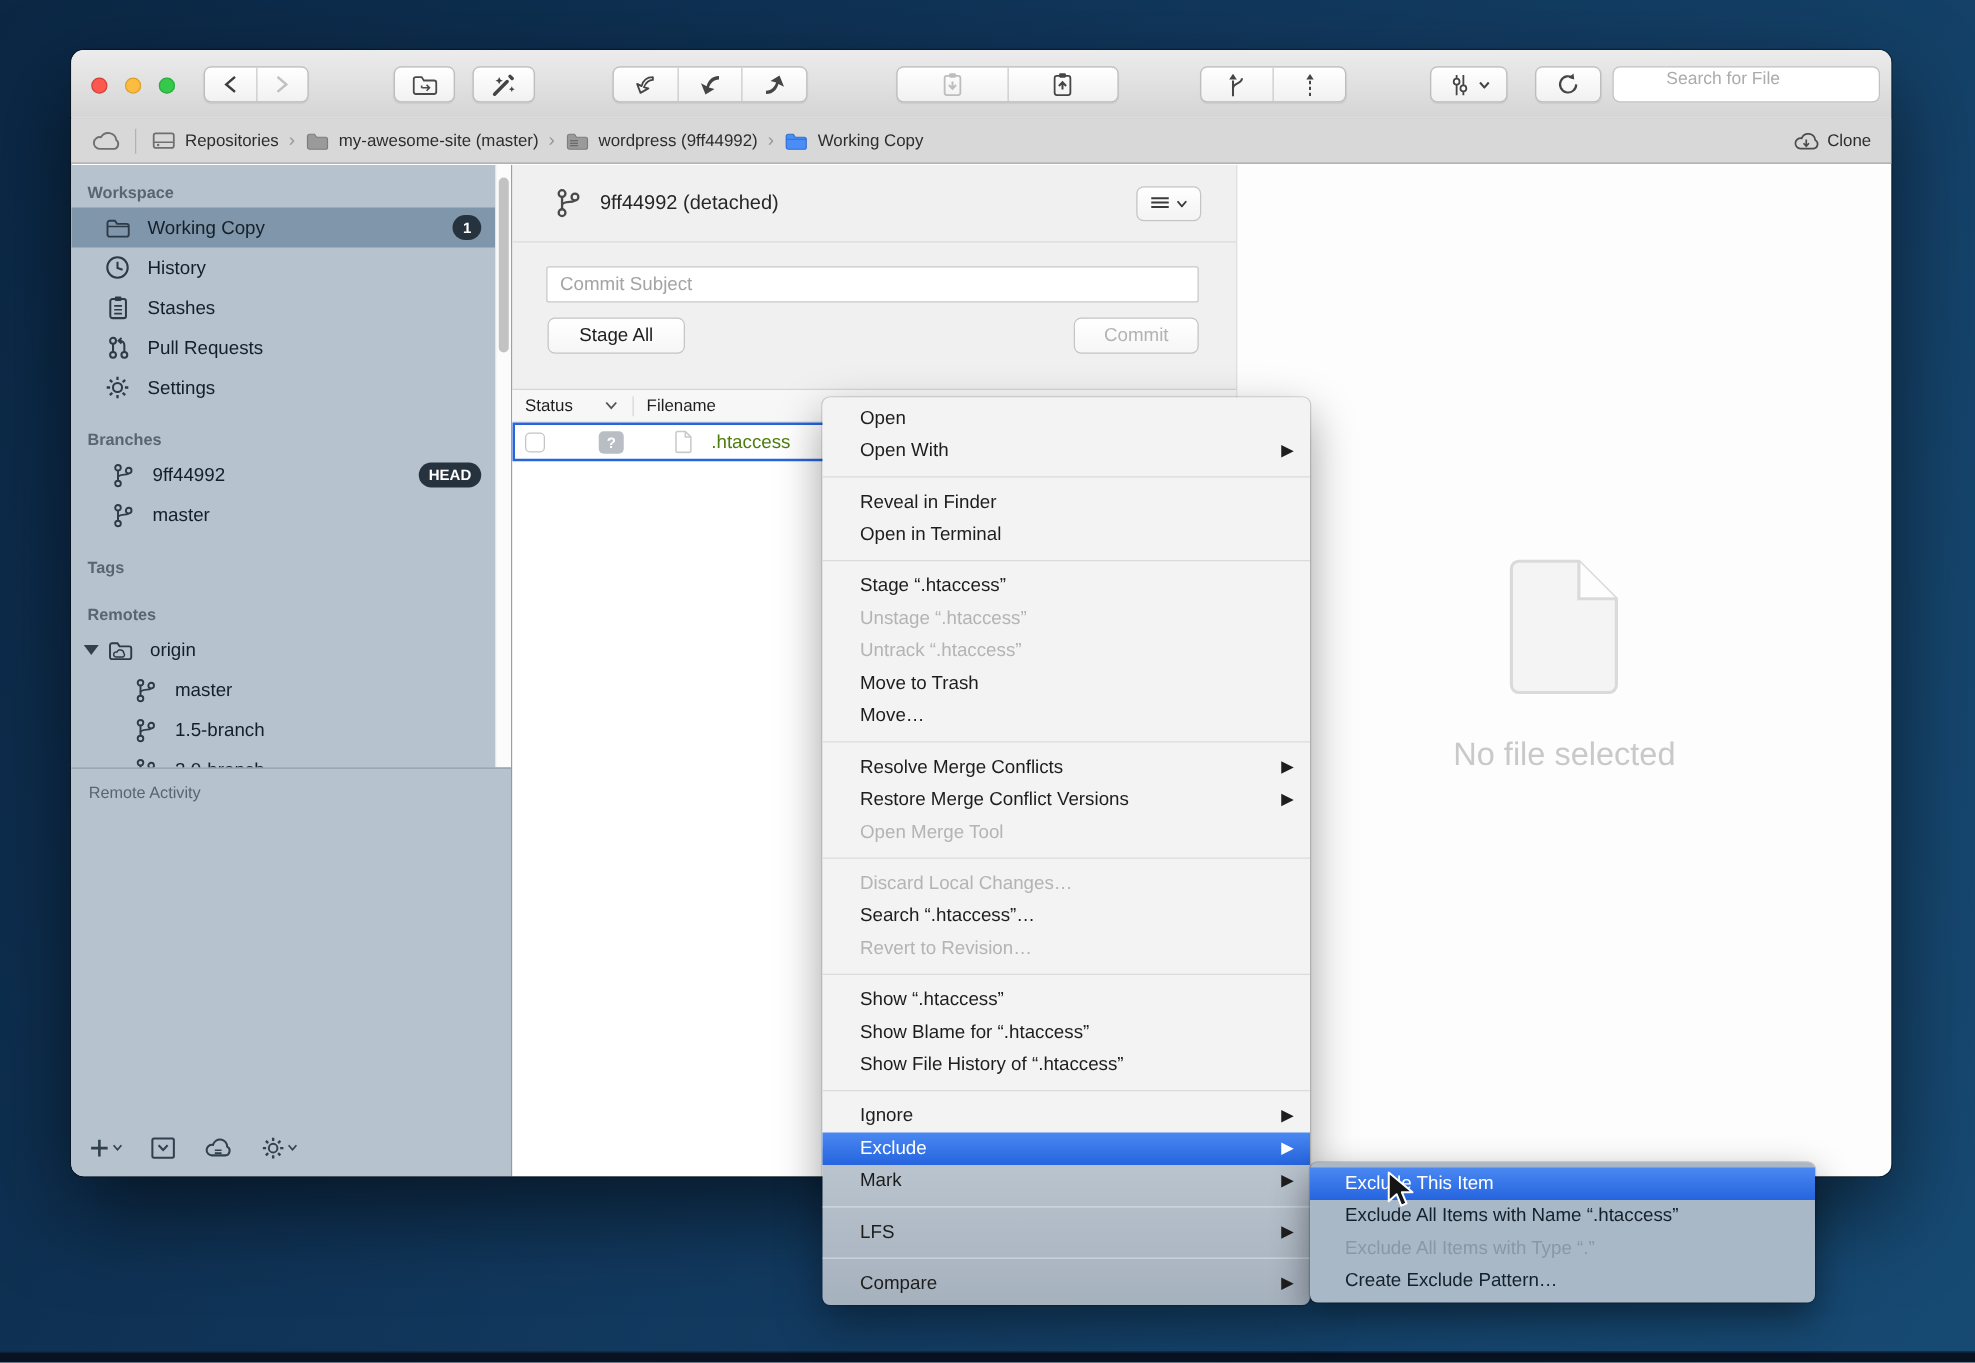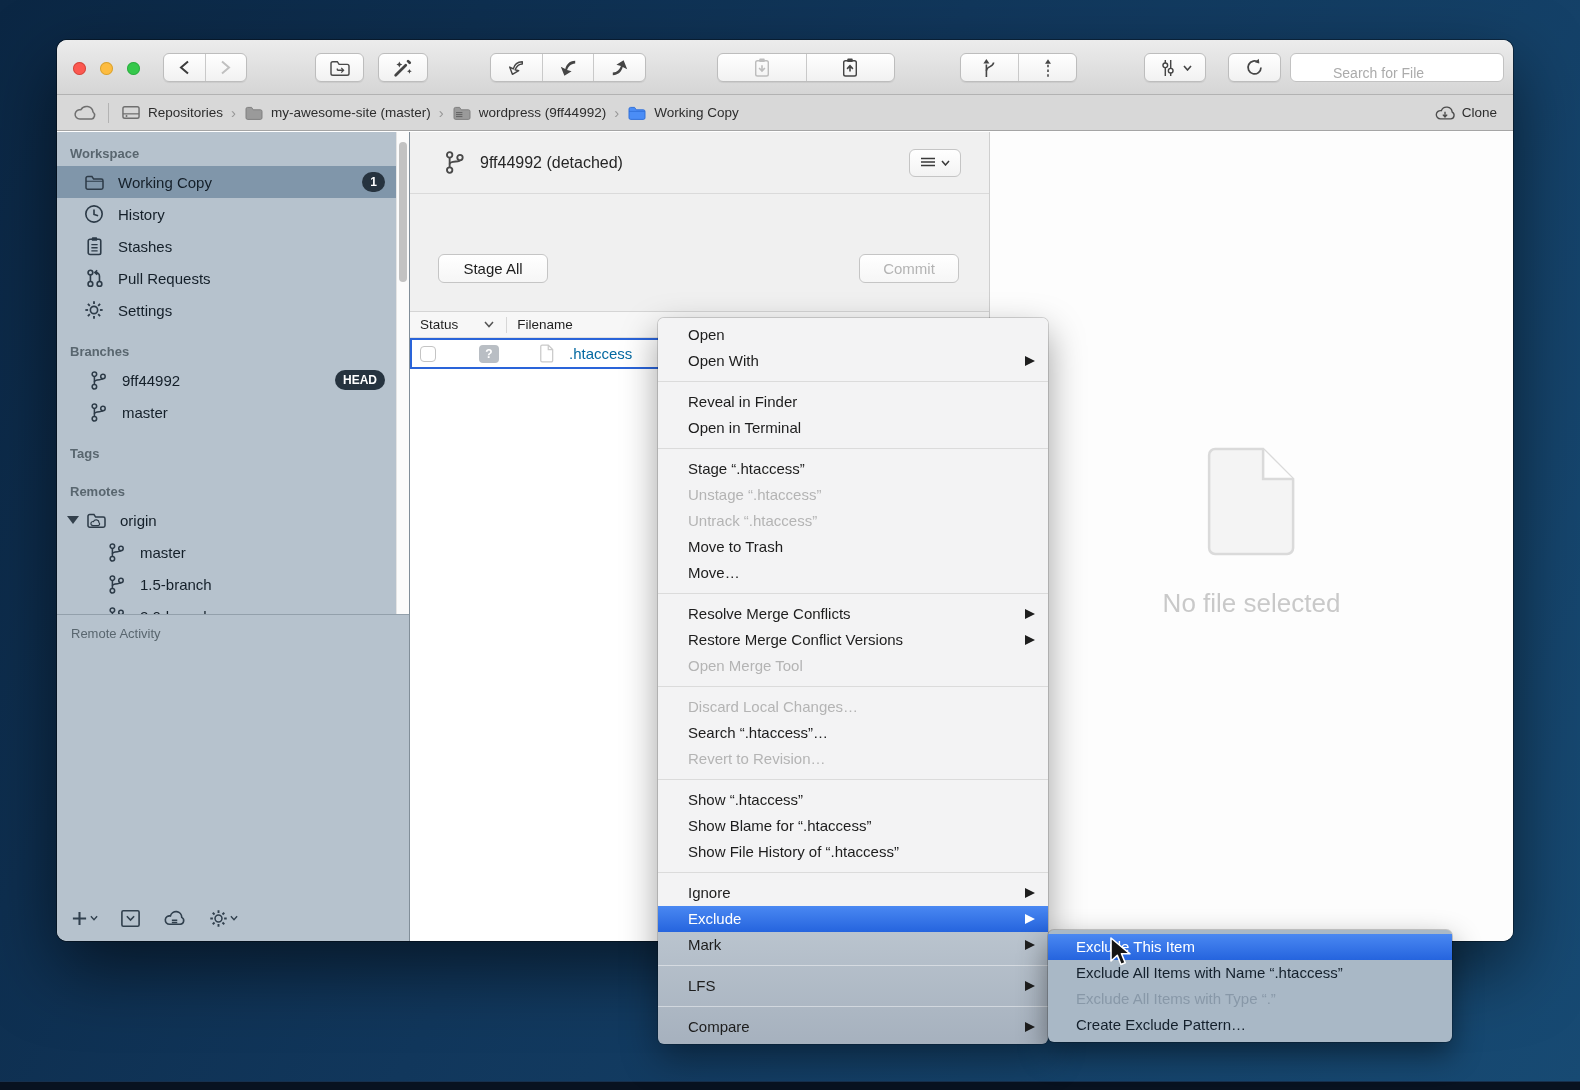--- a/index.html
+++ b/index.html
@@ -23,21 +23,21 @@
   .t-yellow { left:43px; background:#fdbc40; box-shadow:inset 0 0 0 1px rgba(200,150,40,.7); }
   .t-green { left:70px; background:#35c84b; box-shadow:inset 0 0 0 1px rgba(40,160,60,.7); }
 
   .tb-btn { position:absolute; top:13px; height:29px; background:linear-gradient(#ffffff,#f1f1f1);
     border:1px solid #bdbdbd; border-radius:6px; box-shadow:0 1px 1px rgba(0,0,0,.07);
     display:flex; align-items:center; justify-content:center; color:#3d3d3d; }
   .tb-seg { padding:0; overflow:hidden; }
   .tb-seg .seg { height:100%; display:flex; align-items:center; justify-content:center; border-right:1px solid #c9c9c9; }
   .tb-seg .seg:last-child { border-right:none; }
   .search-field { position:absolute; top:13px; left:1233px; width:214px; height:29px; border:1px solid #c2c2c2;
-    border-radius:6px; background:#fff; display:flex; align-items:flex-end; padding:0 8px; color:#9a9a9a;gap:28px; }
+    border-radius:6px; background:#fff; display:flex; align-items:flex-start; padding:0 8px; color:#9a9a9a;gap:28px; }
   .search-field input { border:none; outline:none; flex:1; font-size:14px; color:#444; background:transparent;
     font-family:"Liberation Sans",sans-serif; margin-left:6px; }
   .search-field input::placeholder { color:#ababab; }
 
   .pathbar { position:absolute; top:55px; left:0; right:0; height:36px; background:#d8d8d8;
     border-bottom:1px solid #a5a5a5; display:flex; align-items:center; padding:0 16px; font-size:13.5px; color:#2d2d2d; }
   .pb-div { width:1px; height:20px; background:#b3b3b3; margin:0 12px 0 10px; }
   .crumb { display:flex; align-items:center; gap:7px; }
   .crumb-sep { color:#979797; font-size:15px; margin:0 8px; }
   .pathbar .spacer { flex:1; }
@@ -87,21 +87,21 @@
     font-size:13.5px; color:#1f1f1f; }
   .th-status { margin-left:10px; }
   .th-chev { margin-left:26px; color:#555; }
   .th-div { width:1px; height:16px; background:#d7d7d7; margin-left:12px; }
   .th-filename { margin-left:10px; }
   .file-row { height:31px; display:flex; align-items:center; border:2px solid #2a64d9; background:#fff; position:relative; }
   .checkbox { width:16px; height:16px; border:1px solid #c4c4c4; border-radius:4px; background:#fff; margin-left:8px; flex:none; }
   .q-badge { width:20px; height:18px; border-radius:4px; background:#b9bec4; color:#fff; font-size:12px; font-weight:700;
     display:flex; align-items:center; justify-content:center; margin-left:43px; flex:none; }
   .row-doc { margin-left:40px; color:#c9c9c9; flex:none; }
-  .row-name { margin-left:15px; font-size:15px; color:#0369a1; }
+  .row-name { margin-left:15px; font-size:15px; color:#4d7c0f; }
 
   
   .detail-panel { flex:1; background:#fdfdfd; position:relative; }
   .placeholder { position:absolute; left:50%; top:315px; transform:translateX(-50%); text-align:center; }
   .placeholder .txt { margin-top:26px; font-size:26px; color:#c9c9c9; white-space:nowrap; }
 
   
   .ctx-menu { position:absolute; left:658px; top:318px; width:390px; padding:4px 0; border-radius:6px; font-size:15px; color:#1d1d1d;
     background:linear-gradient(180deg,#f3f3f4 0%,#f3f3f4 82.6%,#bcc6d0 82.8%,#a6b1be 100%);
     box-shadow:0 14px 36px rgba(0,0,0,.38), 0 0 0 1px rgba(0,0,0,.15); }
@@ -511,20 +511,21 @@
           <span class="commit-title">9ff44992 (detached)</span>
           <div class="menu-btn">
             <svg width="16" height="12" viewBox="0 0 16 12">
                 <path d="M1 1.5 h14 M1 5 h14 M1 8.5 h14" stroke="#3a3a3a" stroke-width="1.6"></path>
               </svg>
             <svg width="9" height="6" viewBox="0 0 9 6">
                 <path d="M1 1 L4.5 5 L8 1" fill="none" stroke="#3a3a3a" stroke-width="1.5"></path>
               </svg>
           </div>
         </div>
+        <input class="subject-input" placeholder="Commit Subject" style="">
         <div class="btn btn-stage">Stage All</div>
         <div class="btn btn-commit">Commit</div>
       </div>
 
       <div class="file-table">
         <div class="table-header">
           <span class="th-status">Status</span>
           <svg class="th-chev" width="10" height="7" viewBox="0 0 10 7">
               <path d="M1 1 L5 5.5 L9 1" fill="none" stroke="#555" stroke-width="1.5"></path>
             </svg>

